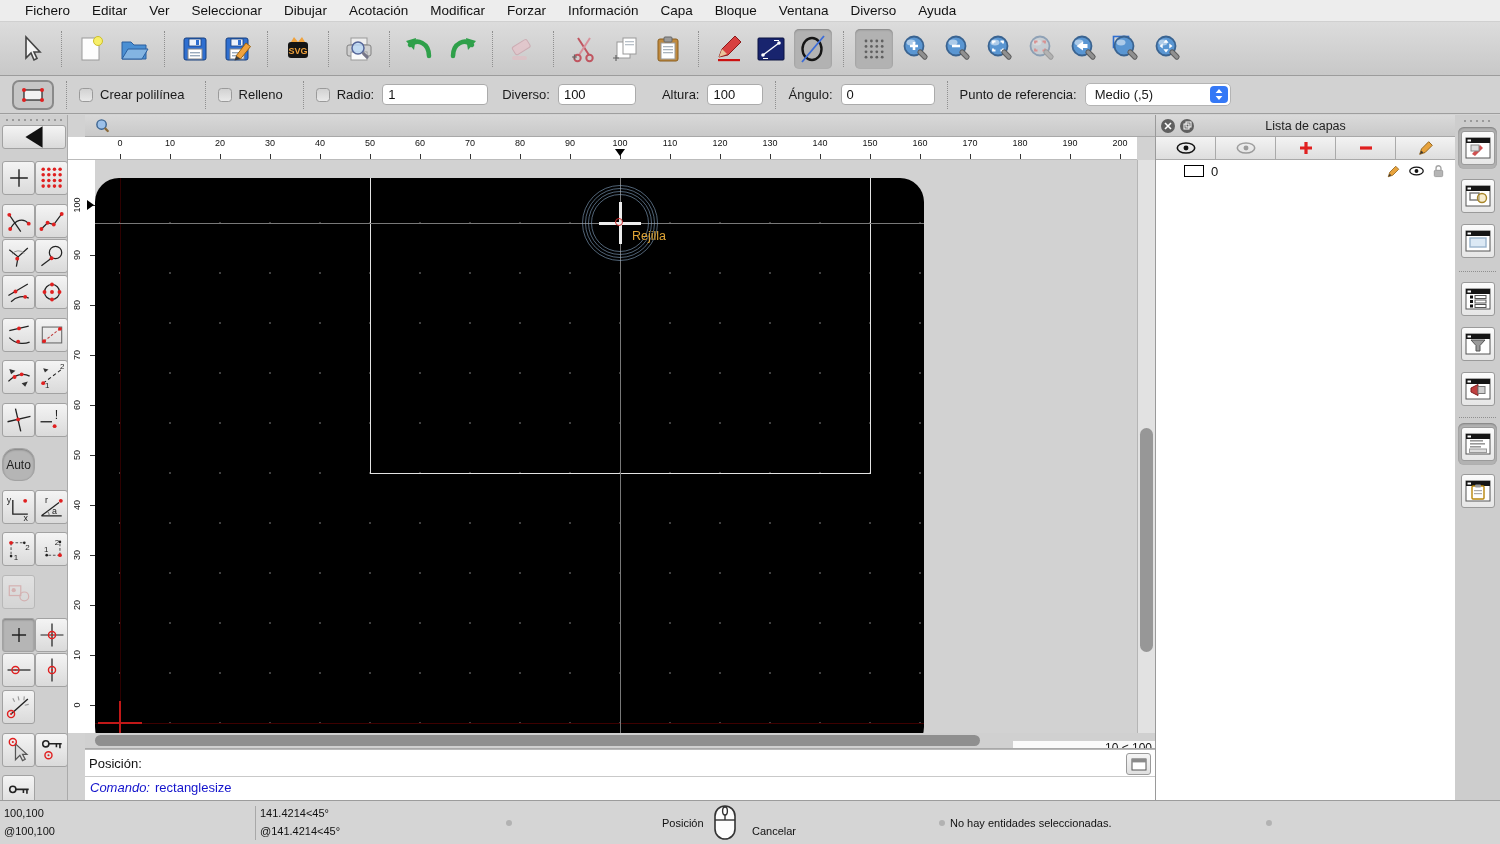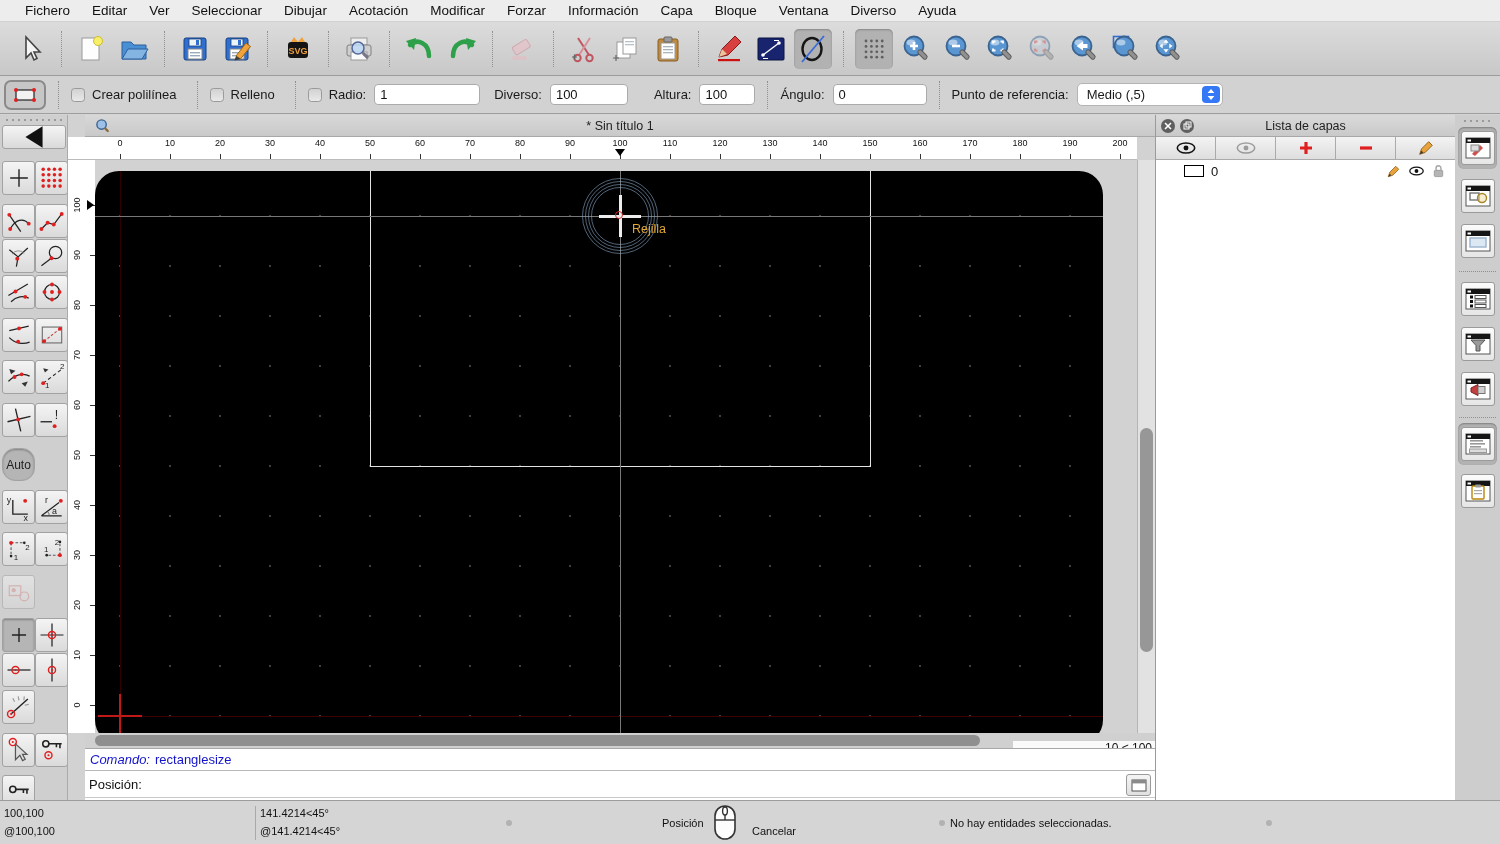--- a/index.html
+++ b/index.html
@@ -20,21 +20,21 @@
   .tb-btn { width:38px; height:40px; display:flex; align-items:center; justify-content:center;
             border-radius:5px; margin:0 2px; }
   .tb-btn svg { width:32px; height:32px; }
   .tb-btn.pressed { background:#b2b2b2; box-shadow:inset 0 1px 2px rgba(0,0,0,.25); }
   .tb-btn.disabled { opacity:.45; }
   .tb-sep { width:1px; height:36px; border-left:1px dotted #8f8f8f; margin:0 9px; }
 
   
   #optionsbar { position:absolute; left:0; top:76px; width:1500px; height:38px;
                 background:#d2d2d2; border-bottom:1px solid #9e9e9e;
-                display:flex; align-items:center; padding-left:4px; font-size:13px; color:#1a1a1a; }
+                display:flex; align-items:center; padding-left:12px; font-size:13px; color:#1a1a1a; }
   .opt-sep { height:28px; border-left:1px dotted #8f8f8f; margin:0 12px; }
   .opt-label { margin-right:8px; }
   .opt-input { height:21px; border:1px solid #ababab; border-radius:4px; background:#fff;
                font-family:"Liberation Sans",sans-serif; font-size:13px; padding-left:5px; color:#111; }
   .checkbox { width:14px; height:14px; border:1px solid #9a9a9a; border-radius:3.5px;
               background:linear-gradient(#d2d2d2,#e9e9e9); margin-right:7px; flex:none; }
   .chk-row { display:flex; align-items:center; }
   #recttool-btn { width:42px; height:30px; border:2px solid #8a8a8a; border-radius:7px;
                   background:#c6c6c6; display:flex; align-items:center; justify-content:center; }
   #refpoint-select { position:relative; height:23px; min-width:146px; background:#fff;
@@ -72,21 +72,21 @@
   .hr-tick  { position:absolute; bottom:0; width:1px; height:5px; background:#333; }
   #hruler-marker { position:absolute; width:0; height:0; border-left:5px solid transparent;
                    border-right:5px solid transparent; border-top:7px solid #000; top:12px; }
   #vruler { position:absolute; left:0; top:45px; width:27px; height:573px; background:#fff; }
   .vr-label { position:absolute; width:30px; height:10px; text-align:center; font-size:9px; color:#111;
               transform:rotate(-90deg); }
   .vr-tick { position:absolute; right:0; width:5px; height:1px; background:#333; }
   #vruler-marker { position:absolute; width:0; height:0; border-top:5px solid transparent;
                    border-bottom:5px solid transparent; border-left:7px solid #000; left:19px; }
 
-  #canvas { position:absolute; left:27px; top:56px; width:1008px; height:573px; background:#000;
+  #canvas { position:absolute; left:27px; top:63px; width:829px; height:573px; background:#000;
             overflow:hidden;
             background-image:radial-gradient(circle,#404040 0 1px,transparent 1.3px);
             background-size:50px 50px; background-position:0px 20px;border-radius:24px; }
   .axis-dark-h { position:absolute; left:0; width:100%; height:1px; background:#3d0000; }
   .axis-dark-v { position:absolute; top:0; width:1px; height:100%; background:#2e0000; }
   .origin-arm-h { position:absolute; height:2px; background:#c11818; }
   .origin-arm-v { position:absolute; width:2px; background:#c11818; }
   .xh-line-h { position:absolute; left:0; width:100%; height:1px; background:#787878; }
   .xh-line-v { position:absolute; top:0; width:1px; height:100%; background:#787878; }
   .cursor-bar-h { position:absolute; height:3px; background:#ededed; }
@@ -669,21 +669,20 @@
           <svg viewBox="0 0 34 34">
             <circle cx="10" cy="14" r="3.5" fill="none" stroke="#222" stroke-width="1.8"></circle>
             <path d="M13 14 H28 M22 14 V18 M26 14 V19" stroke="#222" stroke-width="1.8"></path>
           </svg>
         </div>
       </div>
   </div>
 
   <div id="workspace">
     <div id="tabbar">
-      <span id="tab-title">* Sin título 1</span>
       <svg id="tab-zoom-icon" width="15" height="15" viewBox="0 0 16 16">
         <circle cx="7" cy="7" r="5" fill="#9cc0e8" stroke="#3a6390" stroke-width="1.5"></circle>
         <rect x="-1.6" y="-1" width="6" height="2.4" rx="1.2" transform="translate(11.5 11.5) rotate(45)" fill="#8a6a3a"></rect>
       </svg>
     </div>
 
     <div id="hruler">
         <span class="hr-label" style="left:37px">0</span>
      <div class="hr-tick" style="left:52px"></div>
         <span class="hr-label" style="left:87px">10</span>
@@ -781,32 +780,32 @@
       <div id="vscroll-thumb" style="top:268px; height:224px"></div>
     </div>
     <div id="hscrollrow">
       <div id="hscroll-thumb"></div>
       <div id="gridstatus-box">
         <span>10 &lt; 100</span>
       </div>
     </div>
 
     <div id="commanddock">
-      <div id="cmd-history">
-        <span class="prompt">Comando:</span>
-        <span class="cmd">rectanglesize</span>
-      </div>
       <div id="cmd-inputrow">
         <span>Posición:</span>
         <div id="cmd-dock-btn">
           <svg width="16" height="13" viewBox="0 0 16 13">
             <rect x="1" y="1" width="14" height="11" fill="#fff" stroke="#555"></rect>
             <rect x="1" y="1" width="14" height="3.4" fill="#8a8a8a"></rect>
           </svg>
         </div>
+      </div>
+      <div id="cmd-history">
+        <span class="prompt">Comando:</span>
+        <span class="cmd">rectanglesize</span>
       </div>
     </div>
   </div>
 
   <div id="layerpanel">
     <div id="lp-titlebar">
       <div class="lp-circle-btn">
         <svg width="8" height="8" viewBox="0 0 8 8">
             <path d="M1 1 L7 7 M7 1 L1 7" stroke="#fff" stroke-width="1.6"></path>
           </svg>

